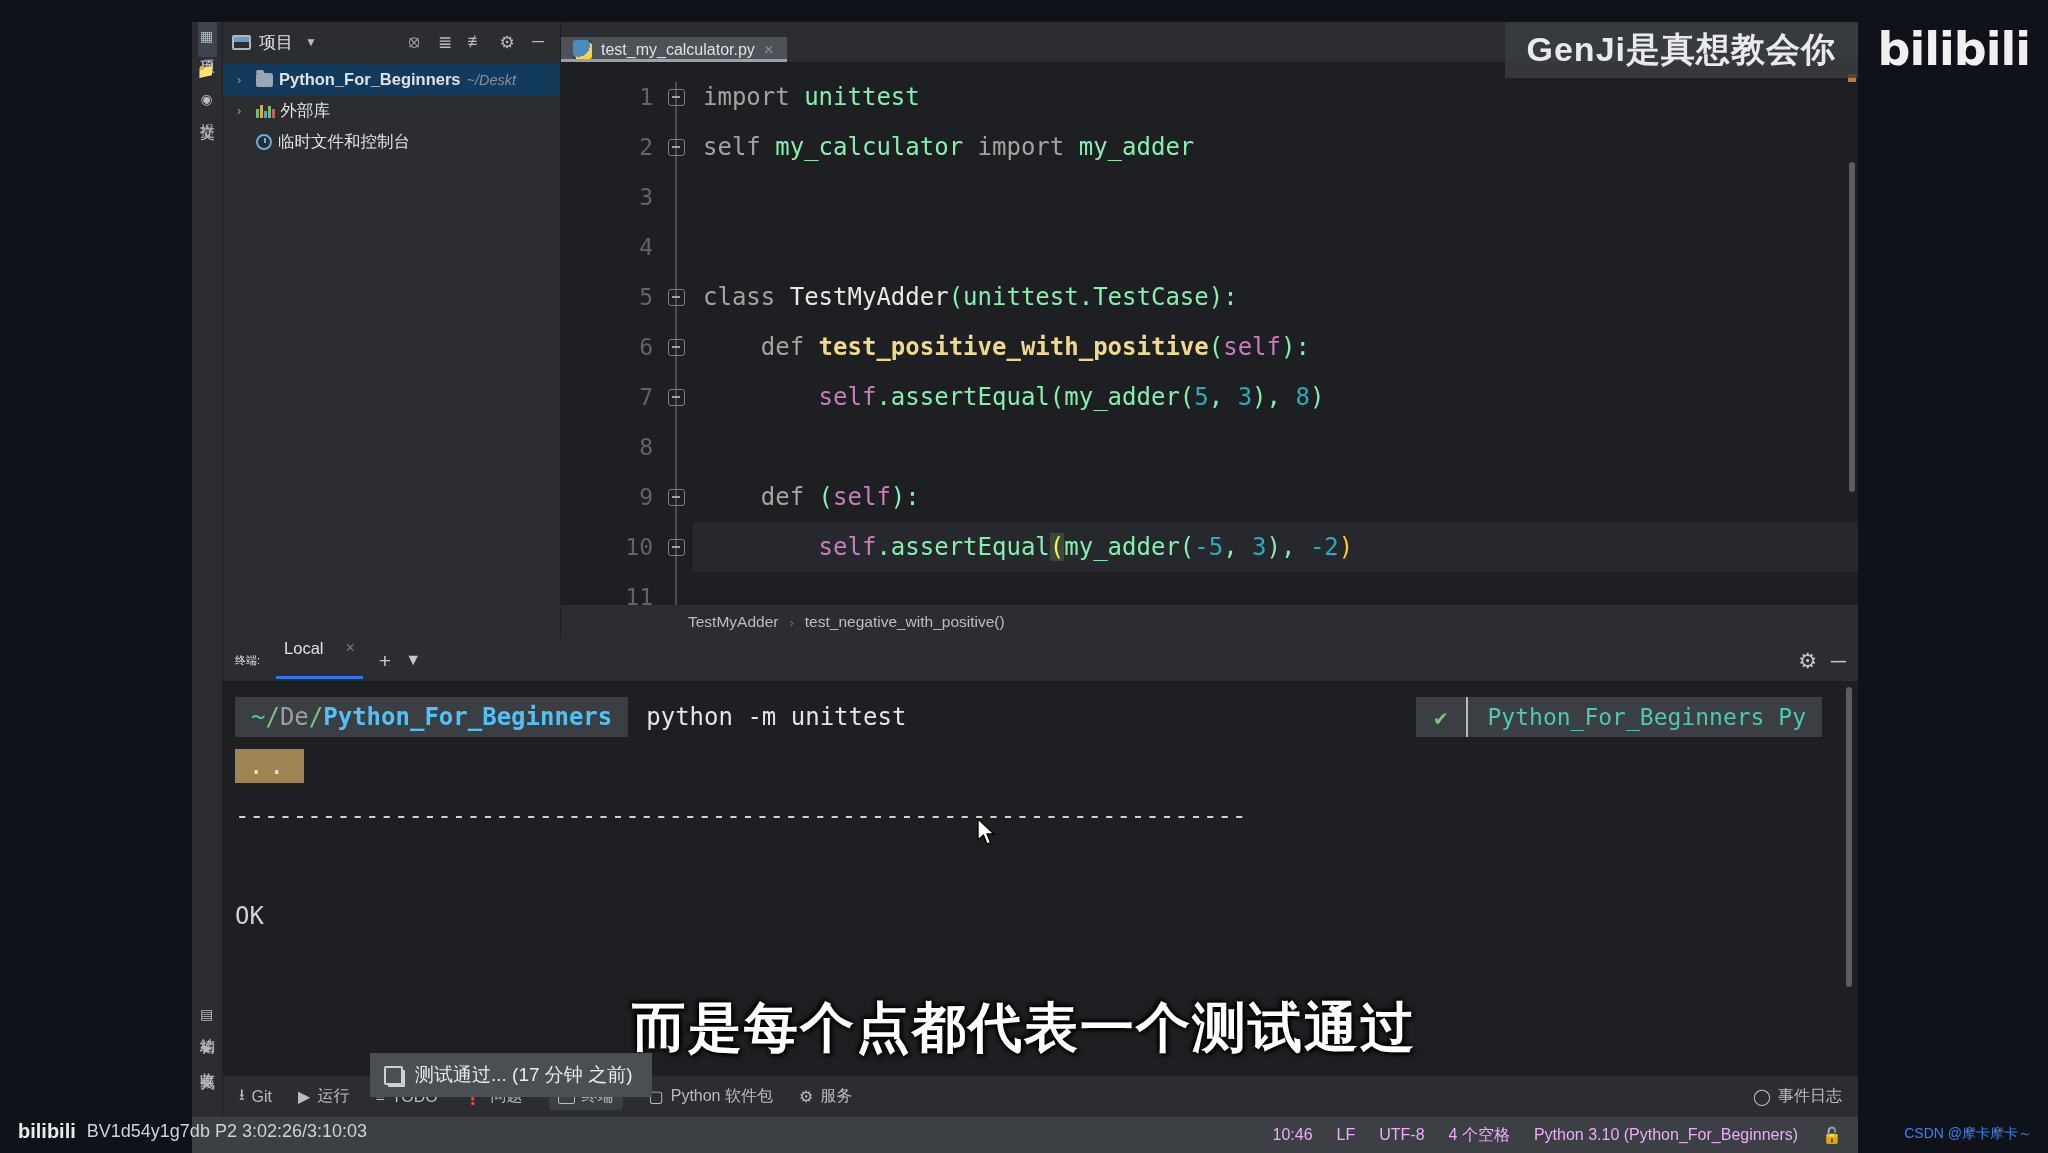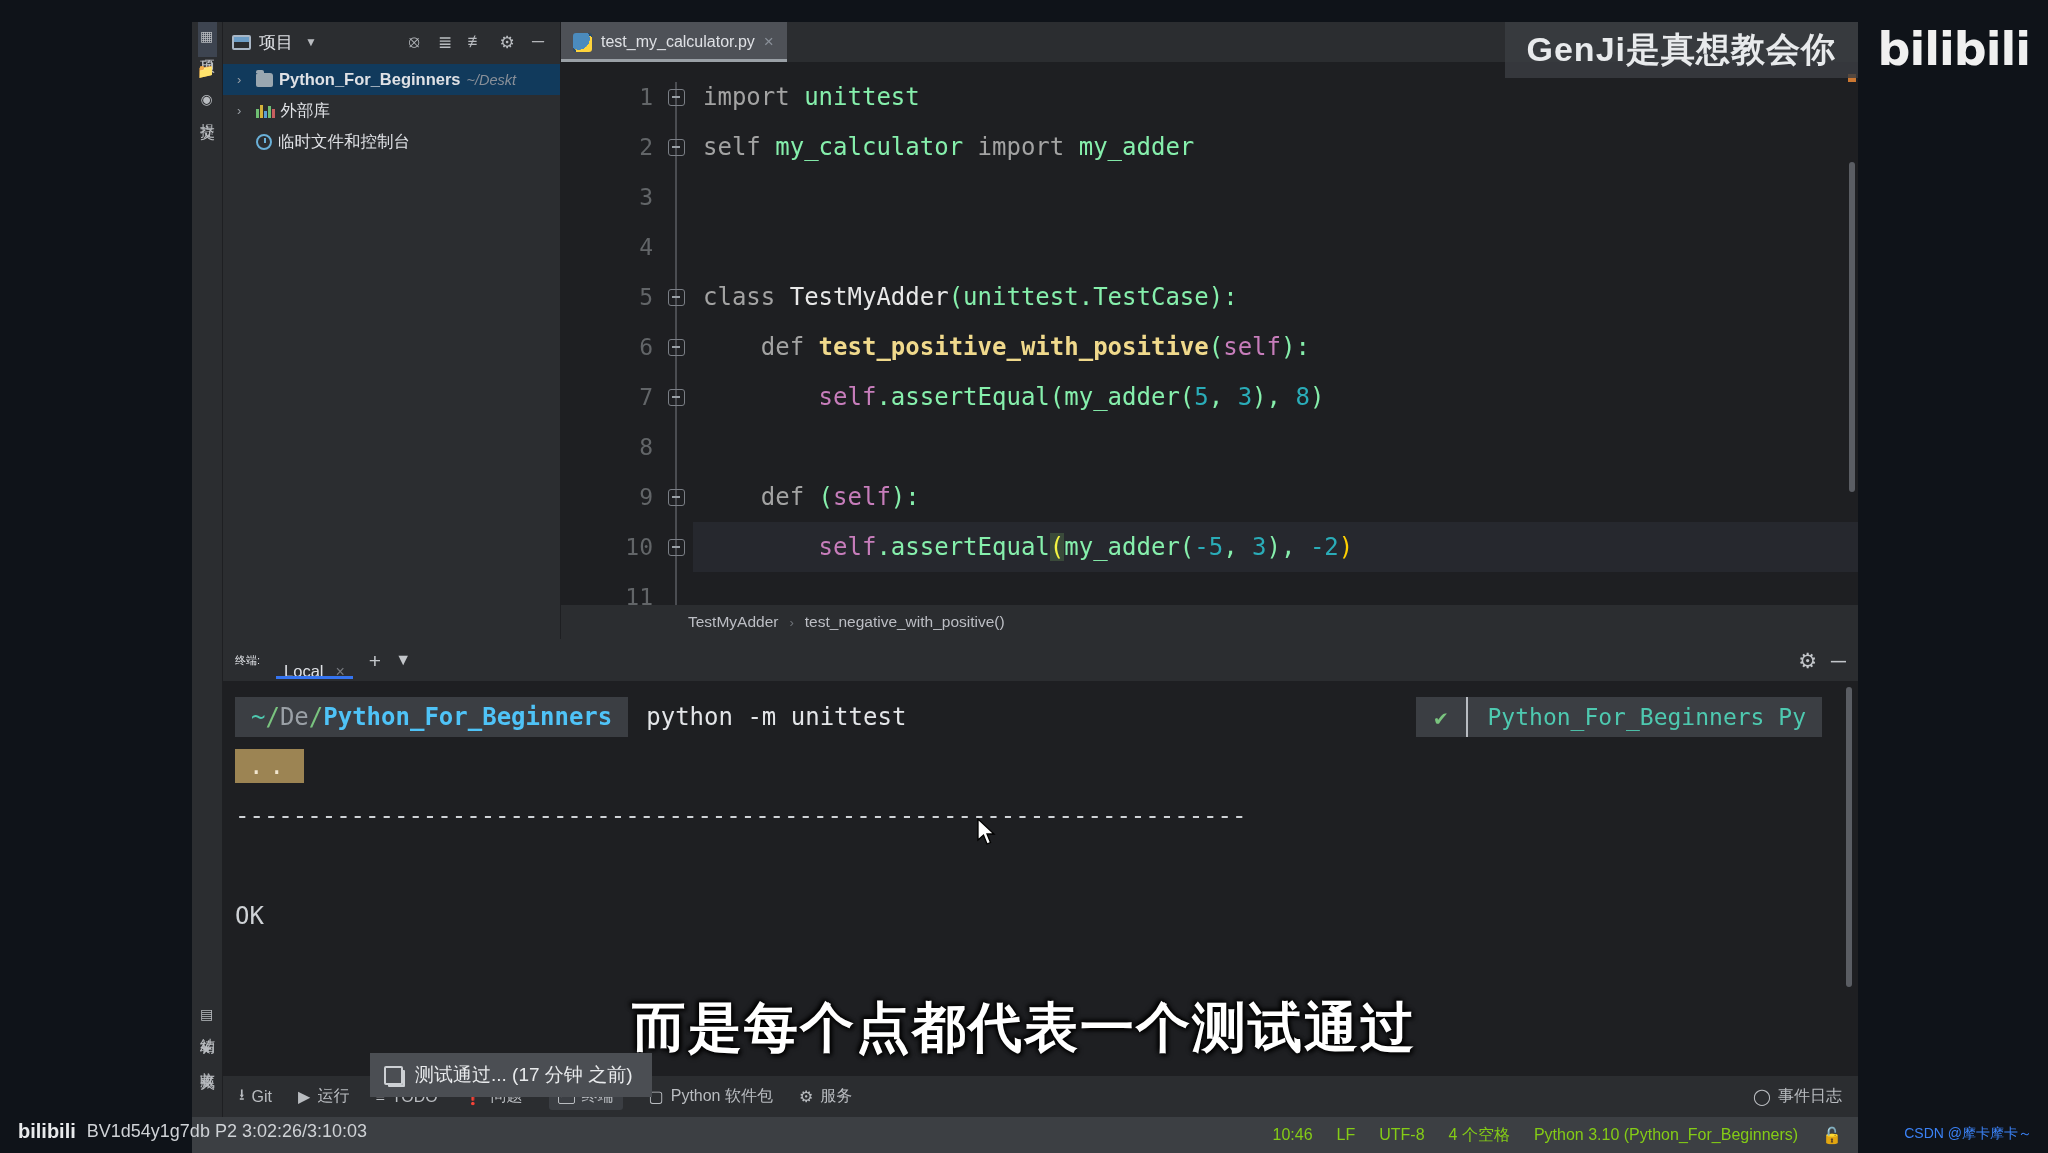--- a/index.html
+++ b/index.html
@@ -65,21 +65,21 @@
   .lib-ico i { width:2.5px; display:block; }
   .tree-row b { font-weight: bold; }
   .tree-path { color: #8a9099; font-size: 14.5px; font-style: italic; }
   .clock-ico { width:16px;height:16px;border-radius:50%;border:2px solid #6ab0d8; position:relative;}
   .clock-ico:after{content:'';position:absolute;left:6px;top:2px;width:2px;height:5px;background:#6ab0d8;}
 
   
   #editor-col { flex: 1; display: flex; flex-direction: column; background: #1e1f22; position: relative; }
   #tabbar { height: 40px; background: #2b2d30; display: flex; align-items: flex-end; }
   .etab {
-    display: flex; align-items: center; gap: 9px; height: 40px; padding: 0 13px 0 12px;
+    display: flex; align-items: center; gap: 9px; height: 25px; padding: 0 13px 0 12px;
     background: #4e5157; color: #dfe1e5; font-size: 16px; position: relative; cursor: pointer;
   }
   .etab:after { content:''; position:absolute; left:0; bottom:0; width:100%; height:3px; background:#9aa0a6; }
   .py-ico { width:19px;height:19px;border-radius:3px;
             background: radial-gradient(circle at 30% 30%, #4b8bbe 58%, transparent 59%),
                         radial-gradient(circle at 72% 74%, #ffd43b 58%, transparent 59%),
                         #2b4b6b; }
   .tab-close { color: #8a9099; font-size: 17px; }
 
   #code-area { flex: 1; display: flex; background: #1e1f22; position: relative; overflow: hidden; }
@@ -110,21 +110,21 @@
   #err-stripe { position:absolute; right:2px; top:12px; width:8px; height:8px; background:#cc7832; }
 
   #breadcrumb { height: 34px; background: #2b2d30; display:flex; align-items:center; gap:11px;
                 padding-left: 127px; color: #bcbec4; font-size: 15.5px; }
   #breadcrumb .sep { color: #6e7277; font-size: 13px; }
 
   
   #terminal { flex: 1; background: #1e1f22; display: flex; flex-direction: column; }
   #term-header { height: 42px; background: #2b2d30; display:flex; align-items:center; gap: 14px; padding: 0 12px; }
   #term-header .tlabel { color: #dfe1e5; font-size: 11px; }
-  .tsess { position: relative; display:flex; align-items:flex-end; gap:12px; padding: 0 10px; height: 42px;
+  .tsess { position: relative; display:flex; align-items:flex-start; gap:22px; padding: 0 10px; height: 42px;
            color:#dfe1e5; font-size:16.5px; cursor:pointer;}
   .tsess:after { content:''; position:absolute; left:2px; bottom:2px; right:2px; height:3px; background:#3574f0; }
   .tsess .x { color:#787b80; font-size:16px; }
   .ticon { color:#c3c6ca; font-size:21px; cursor:pointer; line-height:1; }
   #term-body { flex:1; padding: 12px 0 0 12px; font-family: "DejaVu Sans Mono", monospace;
                font-size: 24px; color: #cfd2d6; position: relative; }
   .prompt-row { display:flex; align-items:center; height: 48px; }
   .seg { display:flex; align-items:center; height:40px; padding: 0 16px; white-space:pre; }
   .seg-path { background: #3b3e43; }
   .seg-path .tilde { color:#4ec9b0; }
@@ -145,21 +145,21 @@
   #statusbar { position:absolute; left:31px; right:0; bottom:0; height:41px; background:#2b2d30;
                display:flex; align-items:center; padding: 0 16px; color:#b9bcc0; font-size:16px; gap: 26px; }
   .sb-item { display:flex; align-items:center; gap:7px; cursor:pointer; white-space:nowrap; }
   #statusbar .grow { flex:1; }
   .term-chip { background:#3b3e43; padding: 3px 9px; border-radius:3px; display:flex; align-items:center; gap:7px;}
   .mini-term { width:17px;height:14px;border:1.6px solid #b9bcc0;border-radius:2px; position:relative;}
   .mini-term:after{content:'>';position:absolute;left:2px;top:-3px;font-size:11px;color:#b9bcc0;}
 
   
   #infostrip { position:absolute; left:192px; bottom:0; width:1666px; height:36px; background:#3c3f43;
-               display:flex; align-items:center; color:#84cc16; font-size:16px; gap:22px; padding: 11px 16px; }
+               display:flex; align-items:center; color:#f0abfc; font-size:16px; gap:22px; padding: 11px 16px; }
   #infostrip .right { margin-left:auto; display:flex; align-items:center; gap:24px; }
 
   
   #genji {
     position:absolute; right:190px; top:22px; height:56px; padding: 0 22px;
     background: rgba(58,61,66,0.82); color:#e8eaec; font-size:34px; font-weight:bold;
     display:flex; align-items:center; letter-spacing:1px;
   }
   #bili-logo { position:absolute; right:18px; top:22px; color:#f0f0f0; font-size:46px; font-weight:bold;
                font-family:"DejaVu Sans", sans-serif; letter-spacing:-1px; }

